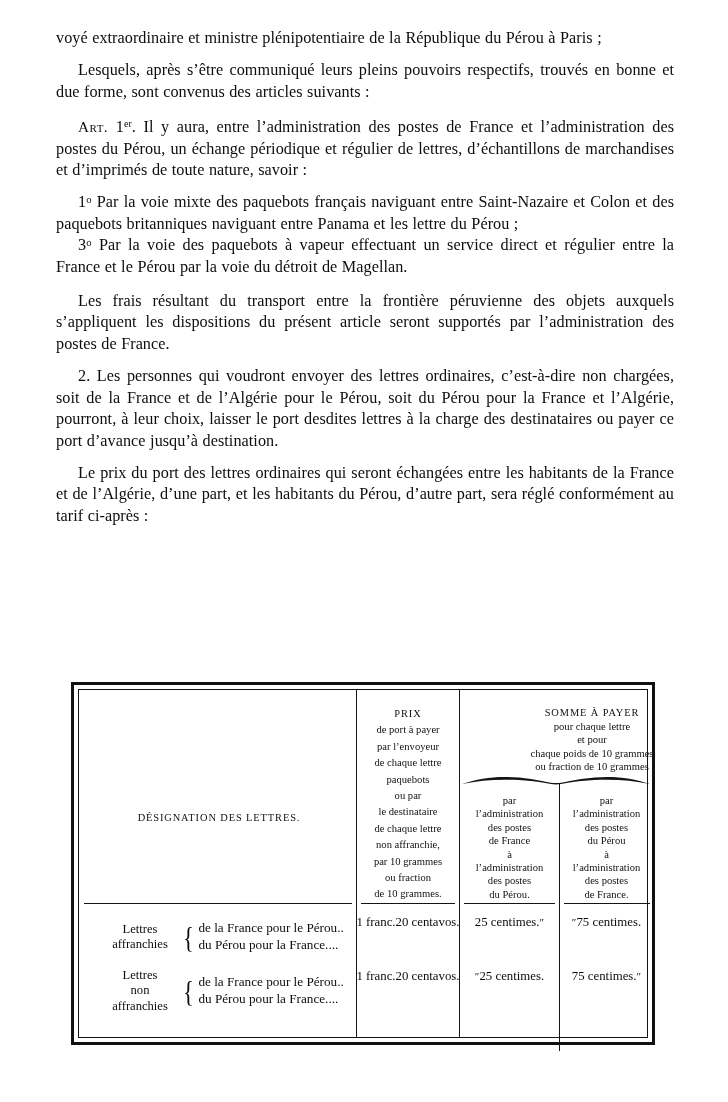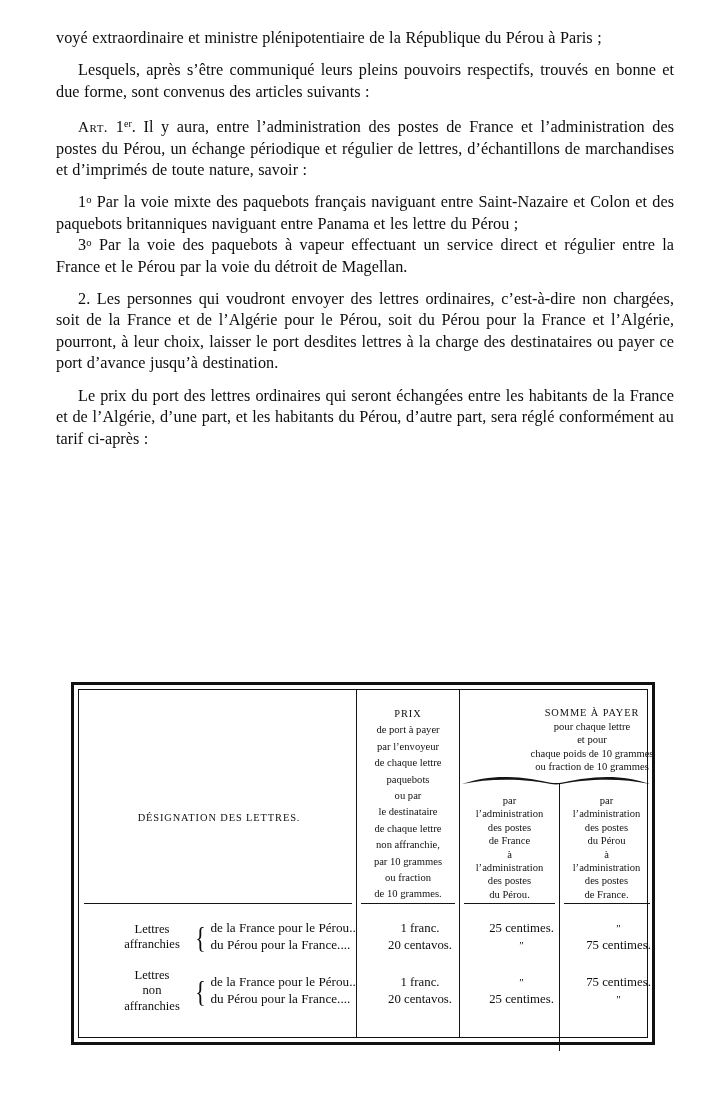--- a/index.html
+++ b/index.html
@@ -174,21 +174,21 @@
   
   .body-rows {
     position: absolute;
     left: 0;
     top: 214px;
     width: 100%;
     height: 147px;
   }
   .row {
     position: absolute;
-    left: 12px;
+    left: 0;
     width: 100%;
     height: 46px;
     text-decoration: underline;
   }
   .row.r1 { top: 10px; }
   .row.r2 { top: 64px; }
 
   .cell-desc {
     position: absolute;
     left: 5px;
@@ -220,21 +220,21 @@
   }
 
   .cell-num {
     position: absolute;
     top: 0;
     height: 46px;
     text-align: center;
     font-size: 12.8px;
     line-height: 16.6px;
     display: flex;
-    flex-direction: column;
+    flex-direction: row;
     justify-content: center;
   }
   .cell-prix  { left: 281px; width: 96px; }
   .cell-fr    { left: 384px; width: 93px; }
   .cell-pe    { left: 484px; width: 87px; }
 
   .ditto {
     font-size: 11px;
     line-height: 16.6px;
     letter-spacing: 0;
@@ -253,20 +253,21 @@
 
     <p class="para indent gap-top">Lesquels, après s’être communiqué leurs pleins pouvoirs respectifs, trouvés en bonne et due forme, sont convenus des articles suivants :</p>
 
     <p class="para indent gap-top-lg"><span class="smallcaps">Art.</span> <span>1</span><span class="sup">er</span><span>. Il y aura, entre l’administration des postes de France et l’administration des postes du Pérou, un échange périodique et régulier de lettres, d’échantillons de marchandises et d’imprimés de toute nature, savoir :</span></p>
 
     <p class="para indent gap-top"><span>1</span><span class="ord">o</span><span> Par la voie mixte des paquebots français naviguant entre Saint-Nazaire et Colon et des paquebots britanniques naviguant entre Panama et les lettre du Pérou ;</span></p>
 
 
     <p class="para indent"><span>3</span><span class="ord">o</span><span> Par la voie des paquebots à vapeur effectuant un service direct et régulier entre la France et le Pérou par la voie du détroit de Magellan.</span></p>
 
+    <p class="para indent gap-top-lg">Les frais résultant du transport entre la frontière péruvienne des objets auxquels s’appliquent les dispositions du présent article seront supportés par l’administration des postes de France.</p>
 
     <p class="para indent gap-top">2. Les personnes qui voudront envoyer des lettres ordinaires, c’est-à-dire non chargées, soit de la France et de l’Algérie pour le Pérou, soit du Pérou pour la France et l’Algérie, pourront, à leur choix, laisser le port desdites lettres à la charge des destinataires ou payer ce port d’avance jusqu’à destination.</p>
 
     <p class="para indent gap-top">Le prix du port des lettres ordinaires qui seront échangées entre les habitants de la France et de l’Algérie, d’une part, et les habitants du Pérou, d’autre part, sera réglé conformément au tarif ci-après :</p>
 
   </div>
 
   <div class="tariff-frame">
     <div class="tariff-inner">
       <div class="tariff">

